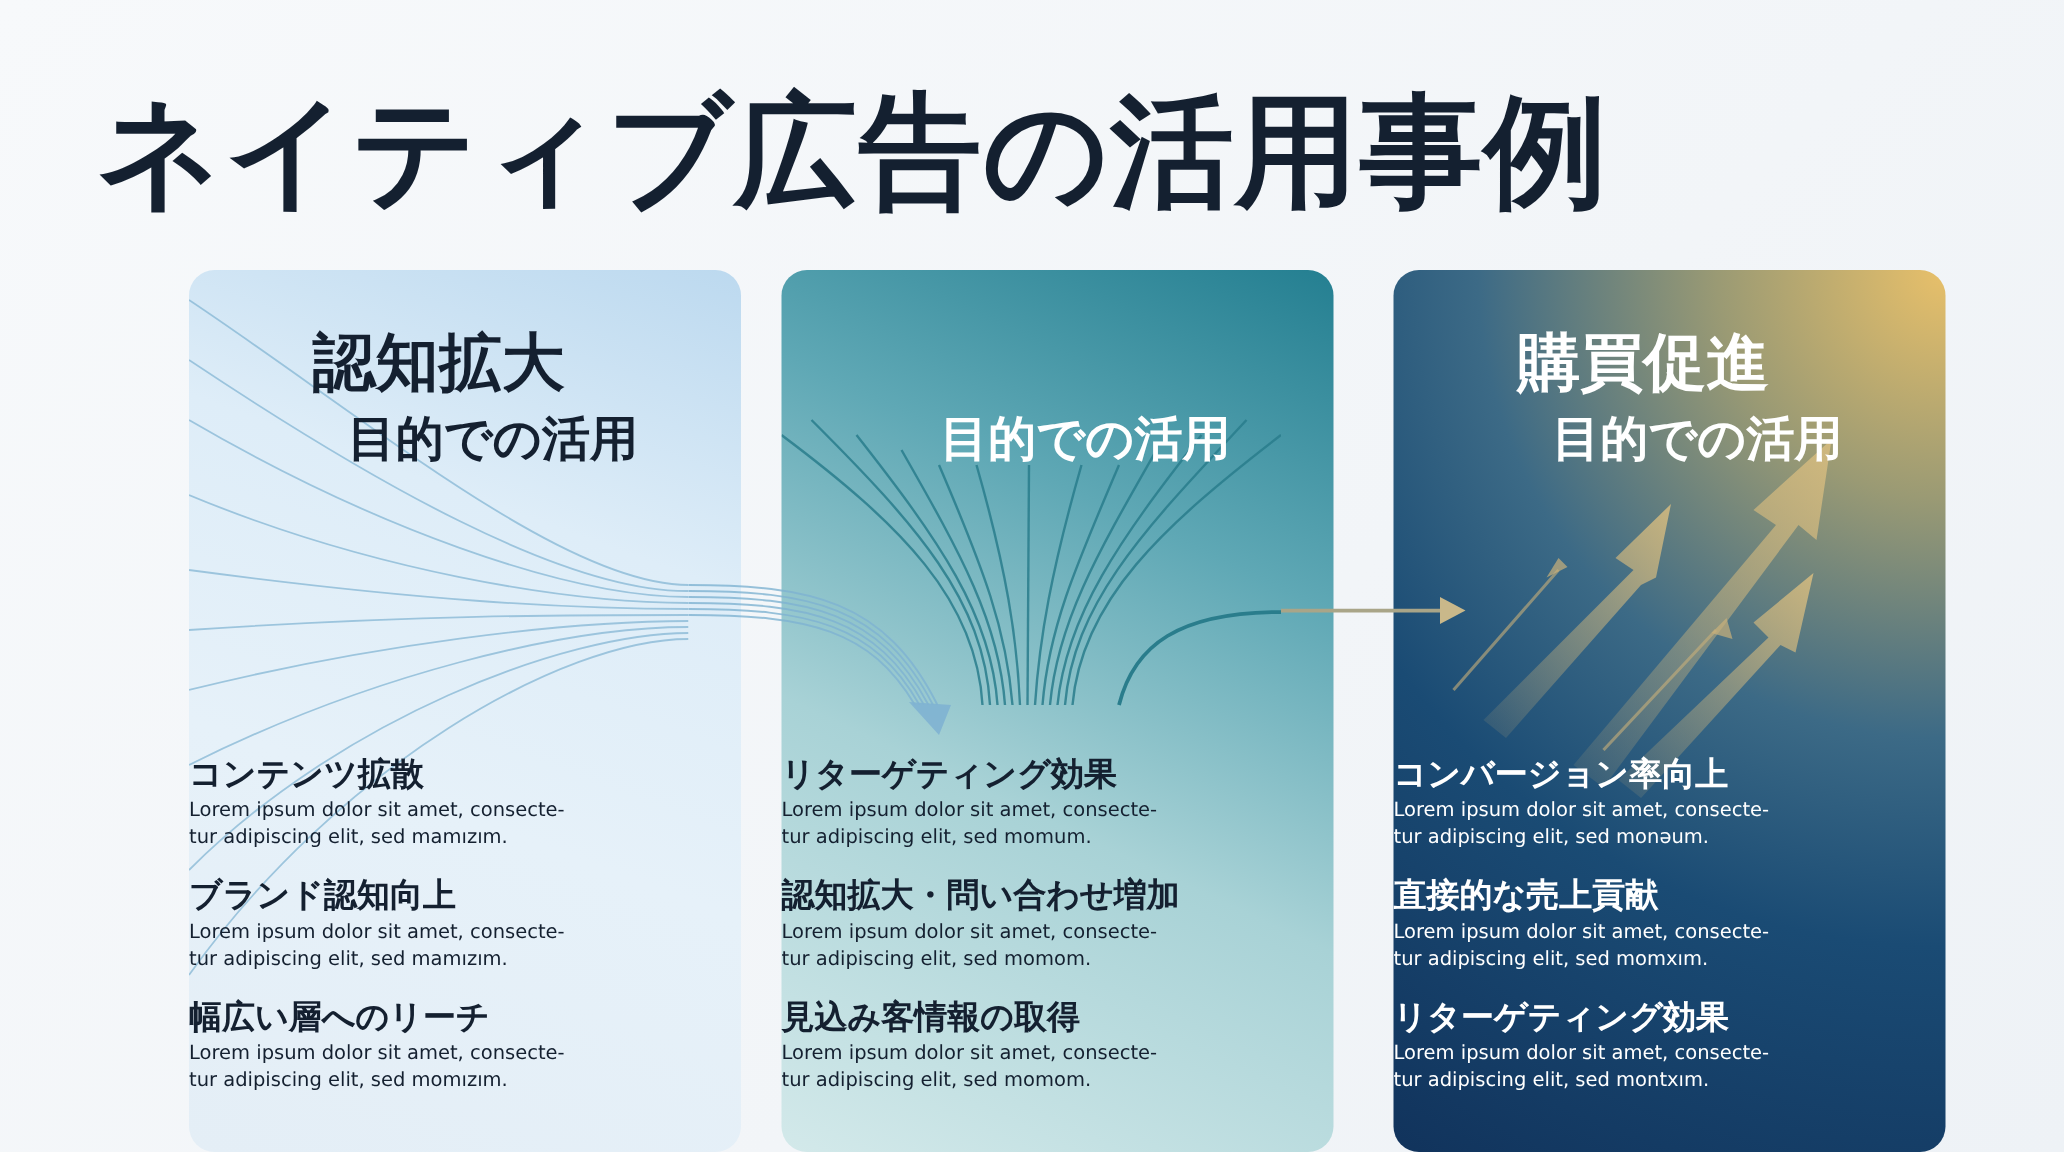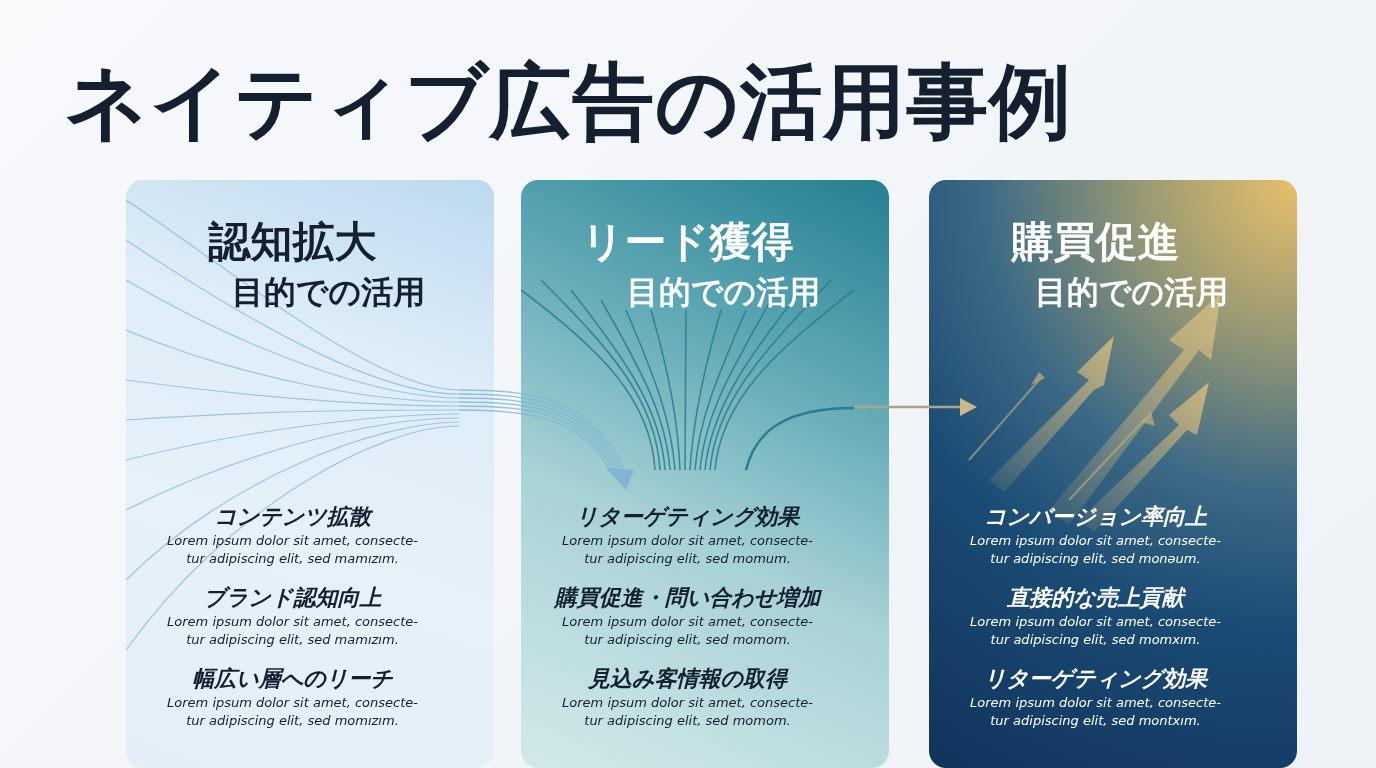--- a/index.html
+++ b/index.html
@@ -20,21 +20,21 @@
   .p2 { left: 521px; background: linear-gradient(205deg, #247f91 0%, #5fa8b5 30%, #a8d2d6 60%, #d3e9ea 100%); }
   .p3 { left: 929px; background: radial-gradient(circle at 100% 0%, #e8c06a 0%, #9a9a74 22%, #3c6a86 45%, #1a4b74 65%, #11335c 100%); }
   .ptitle {
     position: absolute; left: 0; width: 333px; text-align: center; font-weight: bold;
   }
   .ptitle.main { top: 36px; font-size: 42px; line-height: 52px; }
   .ptitle.sub { top: 92px; font-size: 32px; line-height: 40px; margin-left: 36px; }
   .dark { color: #142030; }
   .light { color: #ffffff; }
   .items { position: absolute; left: 0; top: 322px; width: 333px; }
-  .item { text-align: center; height: 81px; font-style: italic; }
+  .item { text-align: left; height: 81px; }
   .item-h { font-size: 22px; font-weight: bold; line-height: 30px; }
   .item-d { font-size: 13px; line-height: 18px; }
   .overlay-svg { position: absolute; left: 0; top: 0; width: 1376px; height: 768px; pointer-events: none; }
 </style>
 </head>
 <body>
 
 <div class="title">ネイティブ広告の活用事例</div>
 
 <div class="panel p1">
@@ -85,30 +85,29 @@
       <path d="M165 130 C165 200 164 245 164 290"></path>
       <path d="M200 130 C180 200 172 245 169 290"></path>
       <path d="M225 130 C195 200 178 240 174 290"></path>
       <path d="M250 120 C210 190 184 235 179 290"></path>
       <path d="M280 110 C225 180 190 230 184 290"></path>
       <path d="M310 100 C245 170 195 220 189 290"></path>
       <path d="M333 110 C255 170 200 220 194 290"></path>
     </g>
     <path d="M225 290 C235 250 265 228 333 228" fill="none" stroke="#2a7d8c" stroke-width="2.5"></path>
   </svg>
-  <div class="ptitle main light">リード獲得</div>
   <div class="ptitle sub light">目的での活用</div>
   <div class="items">
     <div class="item dark">
       <div class="item-h">リターゲティング効果</div>
       <div class="item-d">Lorem ipsum dolor sit amet, consecte-</div>
       <div class="item-d">tur adipiscing elit, sed momum.</div>
     </div>
     <div class="item dark">
-      <div class="item-h">購買促進・問い合わせ増加</div>
+      <div class="item-h">認知拡大・問い合わせ増加</div>
       <div class="item-d">Lorem ipsum dolor sit amet, consecte-</div>
       <div class="item-d">tur adipiscing elit, sed momom.</div>
     </div>
     <div class="item dark">
       <div class="item-h">見込み客情報の取得</div>
       <div class="item-d">Lorem ipsum dolor sit amet, consecte-</div>
       <div class="item-d">tur adipiscing elit, sed momom.</div>
     </div>
   </div>
 </div>

